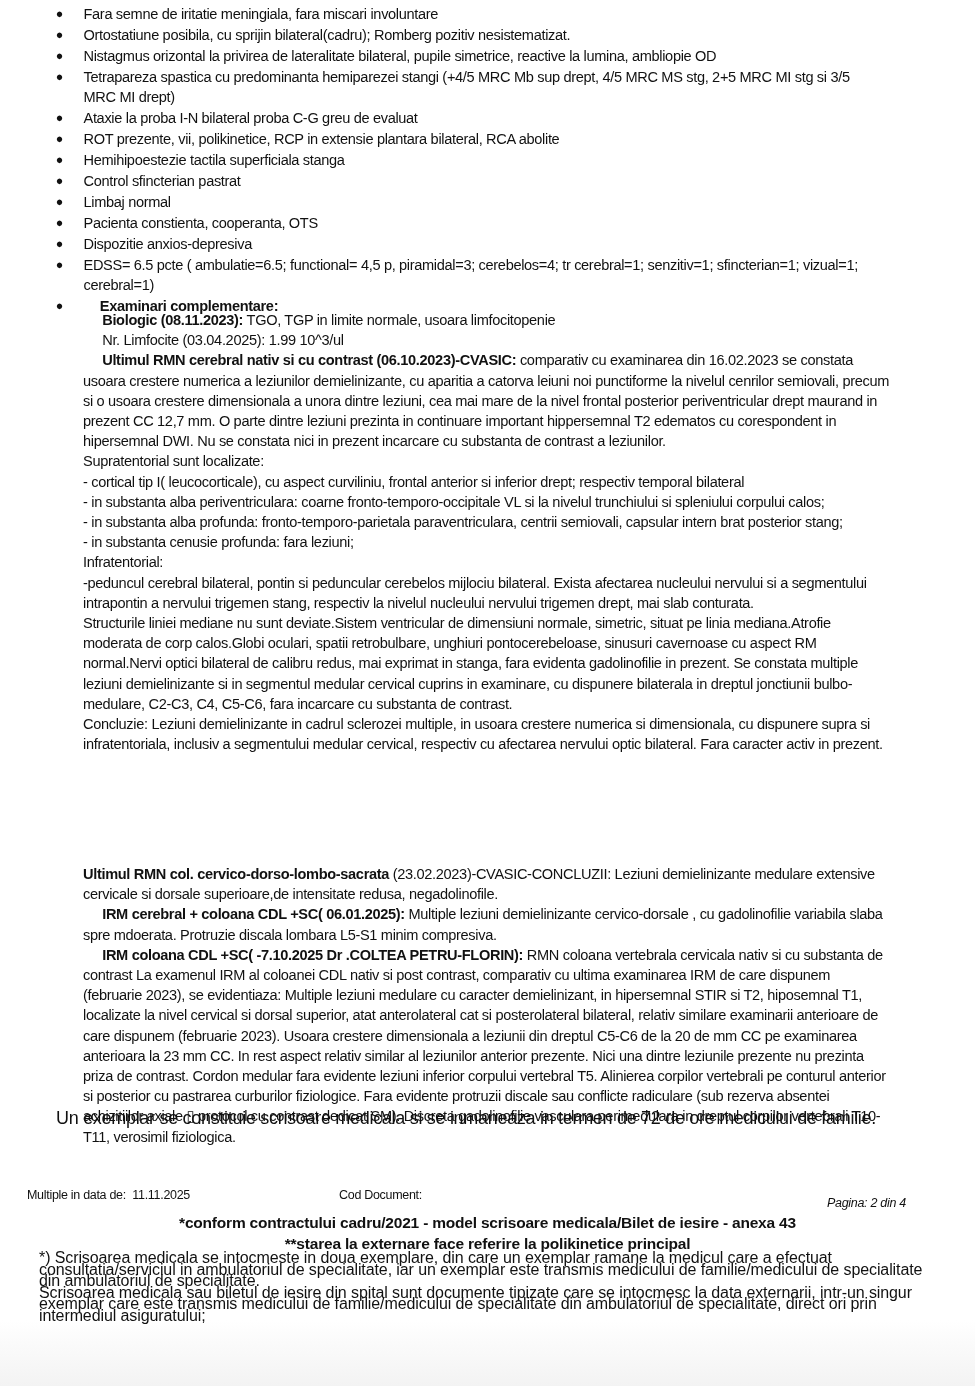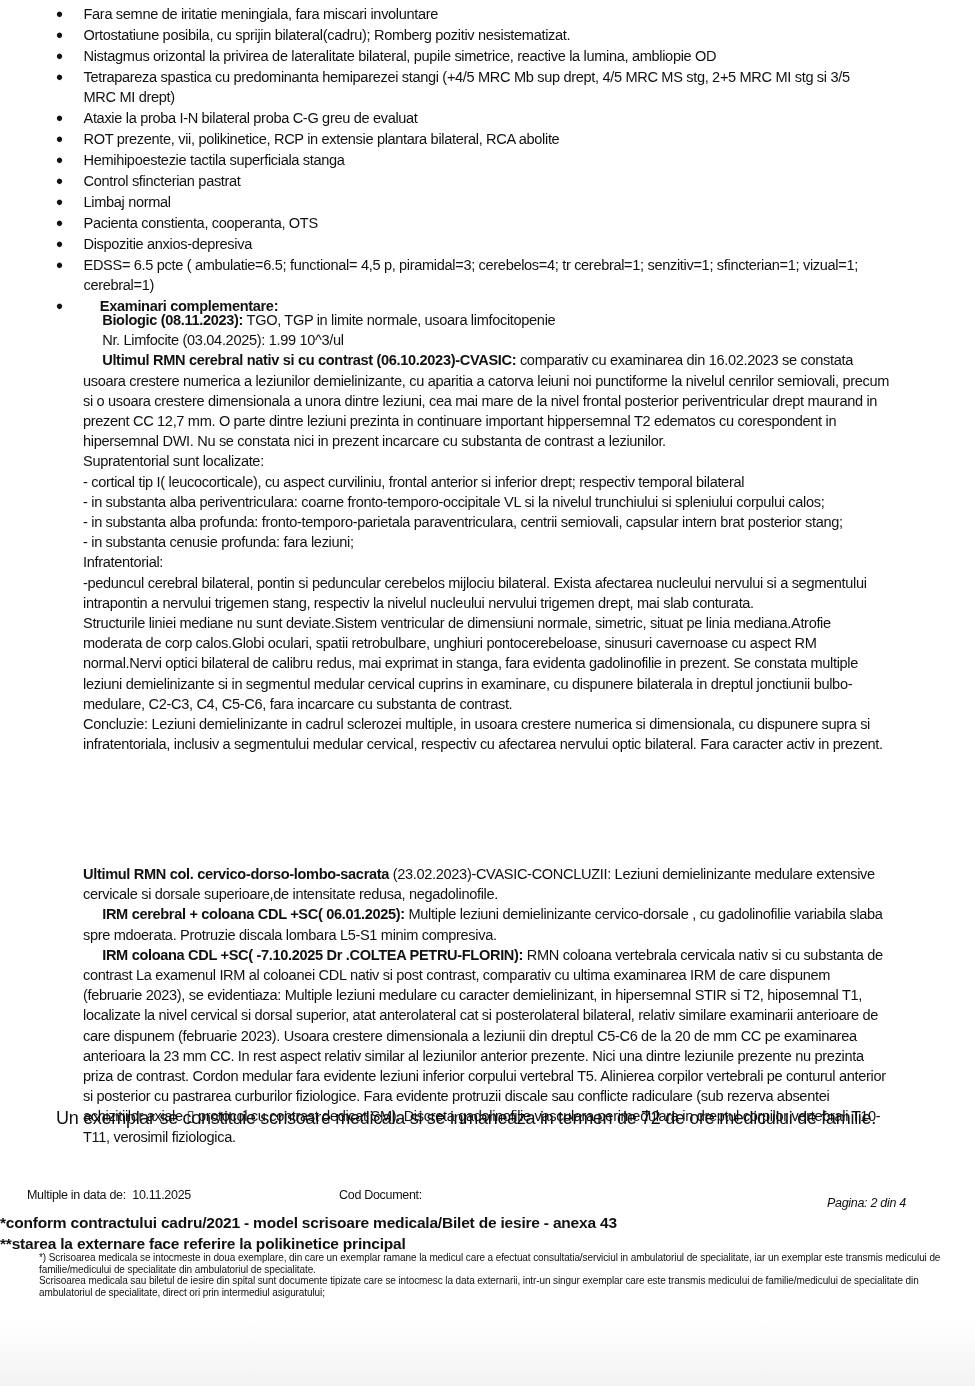--- a/index.html
+++ b/index.html
@@ -16,22 +16,22 @@
   ul.bullets li { position: relative; padding-left: 87px; padding-right: 80px; margin-bottom: 0.8px; }
   ul.bullets li .dot { position: absolute; left: 58px; top: 0; font-size: 13px; }
   .b { font-weight: bold; }
   .block { position: absolute; left: 83px; width: 840px; }
   .indent { padding-left: 20px; }
   .para-indent { text-indent: 20px; }
   .footer-note { position: absolute; left: 0; width: 932px; text-align: center; font-size: 18px; top: 1108px; letter-spacing: -0.3px; }
   .printed { position: absolute; top: 1188px; left: 27px; font-size: 12.5px; letter-spacing: -0.3px; }
   .doc-code { position: absolute; top: 1188px; left: 339px; font-size: 12.5px; letter-spacing: -0.3px; text-align: center; }
   .page-num { position: absolute; top: 1196px; left: 827px; font-size: 12.5px; letter-spacing: -0.3px; font-style: italic; }
-  .anexa { position: absolute; top: 1212px; left: 0; width: 975px; font-weight: bold; font-size: 15.5px; line-height: 21px; letter-spacing: -0.2px; }
-  .small { position: absolute; top: 1252px; left: 27px; width: 920px; font-size: 10px; line-height: 11.6px; letter-spacing: -0.1px; }
+  .anexa { position: absolute; top: 1212px; left: 0; width: 975px; text-align: center; font-weight: bold; font-size: 15.5px; line-height: 21px; letter-spacing: -0.2px; }
+  .small { position: absolute; top: 1252px; left: 27px; width: 920px; font-size: 16px; line-height: 11.6px; letter-spacing: -0.1px; }
   .small p { margin: 0; }
   .small .ind { padding-left: 12px; }
 </style>
 </head>
 <body>
 
 <div class="page">
 
   <ul class="bullets body-text">
     <li><span class="dot">●</span><span>Fara semne de iritatie meningiala, fara miscari involuntare</span></li>
@@ -64,21 +64,21 @@
     <div>Concluzie: Leziuni demielinizante in cadrul sclerozei multiple, in usoara crestere numerica si dimensionala, cu dispunere supra si infratentoriala, inclusiv a segmentului medular cervical, respectiv cu afectarea nervului optic bilateral. Fara caracter activ in prezent.</div>
   </div>
 
   <div class="block body-text" style="top:864px;">
     <div><span class="b">Ultimul RMN col. cervico-dorso-lombo-sacrata</span><span> (23.02.2023)-CVASIC-CONCLUZII: Leziuni demielinizante medulare extensive cervicale si dorsale superioare,de intensitate redusa, negadolinofile.</span></div>
     <div class="para-indent"><span class="b">IRM cerebral + coloana CDL +SC( 06.01.2025):</span><span> Multiple leziuni demielinizante cervico-dorsale , cu gadolinofilie variabila slaba spre mdoerata. Protruzie discala lombara L5-S1 minim compresiva.</span></div>
     <div class="para-indent"><span class="b">IRM coloana CDL +SC( -7.10.2025 Dr .COLTEA PETRU-FLORIN):</span><span> RMN coloana vertebrala cervicala nativ si cu substanta de contrast La examenul IRM al coloanei CDL nativ si post contrast, comparativ cu ultima examinarea IRM de care dispunem (februarie 2023), se evidentiaza: Multiple leziuni medulare cu caracter demielinizant, in hipersemnal STIR si T2, hiposemnal T1, localizate la nivel cervical si dorsal superior, atat anterolateral cat si posterolateral bilateral, relativ similare examinarii anterioare de care dispunem (februarie 2023). Usoara crestere dimensionala a leziunii din dreptul C5-C6 de la 20 de mm CC pe examinarea anterioara la 23 mm CC. In rest aspect relativ similar al leziunilor anterior prezente. Nici una dintre leziunile prezente nu prezinta priza de contrast. Cordon medular fara evidente leziuni inferior corpului vertebral T5. Alinierea corpilor vertebrali pe conturul anterior si posterior cu pastrarea curburilor fiziologice. Fara evidente protruzii discale sau conflicte radiculare (sub rezerva absentei achizitiilor axiale ▯ protocol cu contrast dedicat SM). Discreta gadolinofilie vasculara perimedulara in dreptul corpilor vertebrali T10- T11, verosimil fiziologica.</span></div>
   </div>
 
   <div class="footer-note">Un exemplar se constituie scrisoare medicala si se inmaneaza in termen de 72 de ore medicului de familie.</div>
-  <div class="printed"><span>Multiple in data de:</span>&nbsp;&nbsp;<span>10.11.2025</span></div>
+  <div class="printed"><span>Multiple in data de:</span>&nbsp;&nbsp;<span>11.11.2025</span></div>
   <div class="doc-code">Cod Document:</div>
   <div class="page-num">Pagina: 2 din 4</div>
   <div class="anexa">
     <div>*conform contractului cadru/2021 - model scrisoare medicala/Bilet de iesire - anexa 43</div>
     <div>**starea la externare face referire la polikinetice principal</div>
   </div>
   <div class="small">
     <p class="ind">*) Scrisoarea medicala se intocmeste in doua exemplare, din care un exemplar ramane la medicul care a efectuat consultatia/serviciul in ambulatoriul de specialitate, iar un exemplar este transmis medicului de familie/medicului de specialitate din ambulatoriul de specialitate.</p>
     <p class="ind">Scrisoarea medicala sau biletul de iesire din spital sunt documente tipizate care se intocmesc la data externarii, intr-un singur exemplar care este transmis medicului de familie/medicului de specialitate din ambulatoriul de specialitate, direct ori prin intermediul asiguratului;</p>
   </div>

